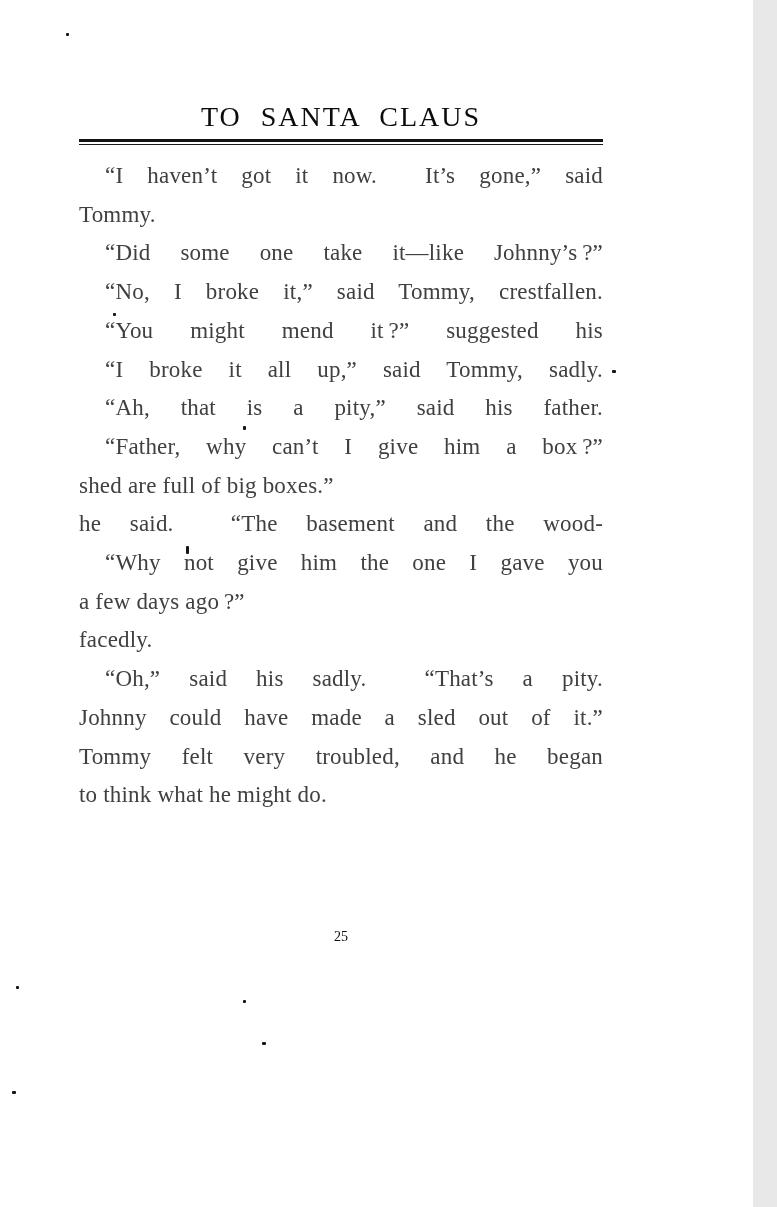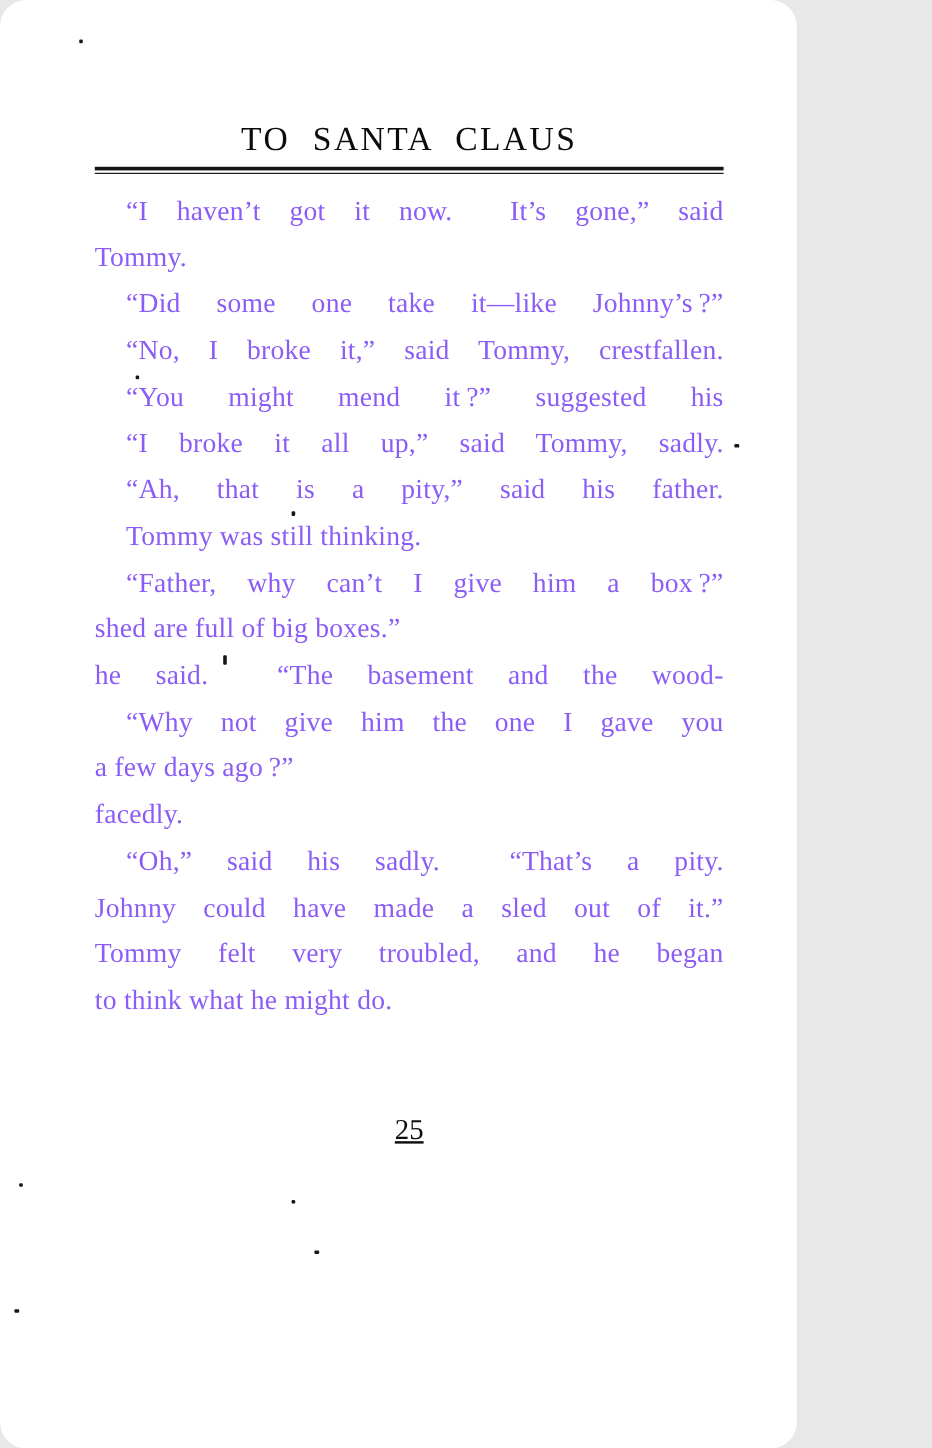--- a/index.html
+++ b/index.html
@@ -2,26 +2,25 @@
 <html><head>
 <meta charset="utf-8">
 <style>
   html, body {
     margin: 0;
     padding: 0;
     background: #e8e8e8;
   }
   .page {
     position: relative;
-    width: 664px;
+    width: 753px;
     height: 1207px;
     background: #ffffff;
     overflow: hidden;
     font-family: "Liberation Serif", serif;
-    border-radius: 22px;
   }
   .running-head {
     position: absolute;
     left: 79px;
     top: 101px;
     width: 524px;
     text-align: center;
     font-size: 28px;
     letter-spacing: 2px;
     word-spacing: 10px;
@@ -44,41 +43,40 @@
     margin-top: 2px;
   }
   .text-block {
     position: absolute;
     left: 79px;
     top: 157px;
     width: 524px;
     font-size: 23px;
     line-height: 38.7px;
     letter-spacing: 0.2px;
-    color: #8b5cf6;
+    color: #404040;
   }
   .text-line {
     white-space: pre-wrap;
   }
   .text-line.stretch {
     text-align: justify;
     text-align-last: justify;
   }
   .text-line.indent {
     padding-left: 26px;
   }
   .folio {
     position: absolute;
     left: 79px;
     top: 929px;
     width: 524px;
     text-align: center;
-    font-size: 24px;
+    font-size: 14px;
     color: #0d0d0d;
-    text-decoration: underline;
   }
   .speck {
     position: absolute;
     background: #161616;
     border-radius: 1px;
   }
 </style>
 </head>
 <body>
 
@@ -92,21 +90,20 @@
   </div>
 
   <div class="text-block" id="text-block">
       <div class="text-line indent stretch">“I haven’t got it now.  It’s gone,” said</div>
       <div class="text-line">Tommy.</div>
       <div class="text-line indent stretch">“Did some one take it—like Johnny’s ?”</div>
       <div class="text-line indent stretch">“No, I broke it,” said Tommy, crestfallen.</div>
       <div class="text-line indent stretch">“You might mend it ?” suggested his</div>
       <div class="text-line indent stretch">“I broke it all up,” said Tommy, sadly.</div>
       <div class="text-line indent stretch">“Ah, that is a pity,” said his father.</div>
-      <div class="text-line indent">Tommy was still thinking.</div>
       <div class="text-line indent stretch">“Father, why can’t I give him a box ?”</div>
       <div class="text-line">shed are full of big boxes.”</div>
       <div class="text-line stretch">he said.  “The basement and the wood-</div>
       <div class="text-line indent stretch">“Why not give him the one I gave you</div>
       <div class="text-line">a few days ago ?”</div>
       <div class="text-line">facedly.</div>
       <div class="text-line indent stretch">“Oh,” said his sadly.  “That’s a pity.</div>
       <div class="text-line stretch">Johnny could have made a sled out of it.”</div>
       <div class="text-line stretch">Tommy felt very troubled, and he began</div>
       <div class="text-line">to think what he might do.</div>

